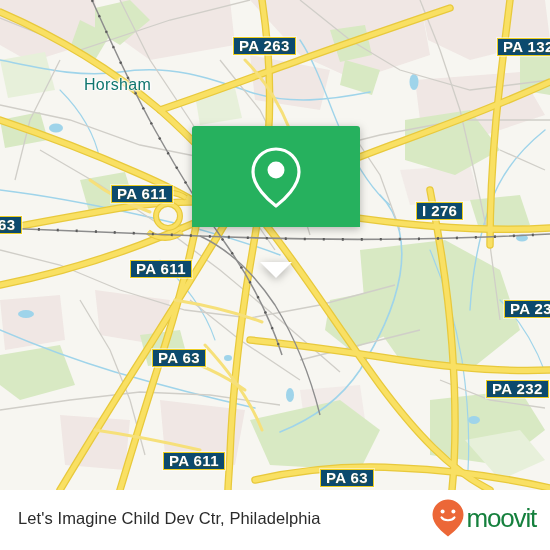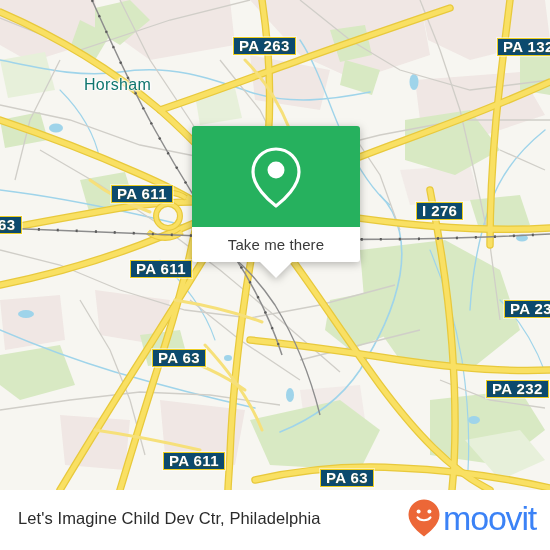--- a/index.html
+++ b/index.html
@@ -84,21 +84,21 @@
     background:#ffffff;
     display:flex;align-items:center;justify-content:space-between;
     padding:0 14px 4px 18px;box-sizing:border-box;
     overflow:hidden;
   }
   .place-title{
     font-size:16.5px;color:#2b2b2b;white-space:nowrap;letter-spacing:.1px;
   }
   .brand{display:flex;align-items:center;gap:2px;}
   .brand-word{
-    font-size:34px;color:#3b82f6;letter-spacing:-1.2px;
+    font-size:26px;color:#15803d;letter-spacing:-1.2px;
     line-height:34px;font-weight:normal;
   }
 </style>
 </head>
 <body>
 
 <div id="app">
 
   <div class="map-area">
 
@@ -263,23 +263,20 @@
     <div class="shield" style="left:163px;top:452px">PA 611</div>
     <div class="shield" style="left:320px;top:469px">PA 63</div>
 
     <div class="popup">
       <div class="popup-top">
         <svg width="60" height="66" viewBox="0 0 60 66">
           <path d="M30 5 C17.3 5 7 15.3 7 28 C7 42 22 56 30 62 C38 56 53 42 53 28 C53 15.3 42.7 5 30 5 Z" fill="none" stroke="#ffffff" stroke-width="3.2" stroke-linejoin="round"></path>
           <circle cx="30" cy="26" r="8.5" fill="#ffffff"></circle>
         </svg>
       </div>
-      <div class="popup-bottom">
-        <span class="popup-label">Take me there</span>
-      </div>
       <div class="popup-tail"></div>
     </div>
 
   </div>
 
   <div class="bottom-bar">
     <span class="place-title">Let's Imagine Child Dev Ctr, Philadelphia</span>
 
     <div class="brand">
       <svg width="34" height="40" viewBox="0 0 34 40">

